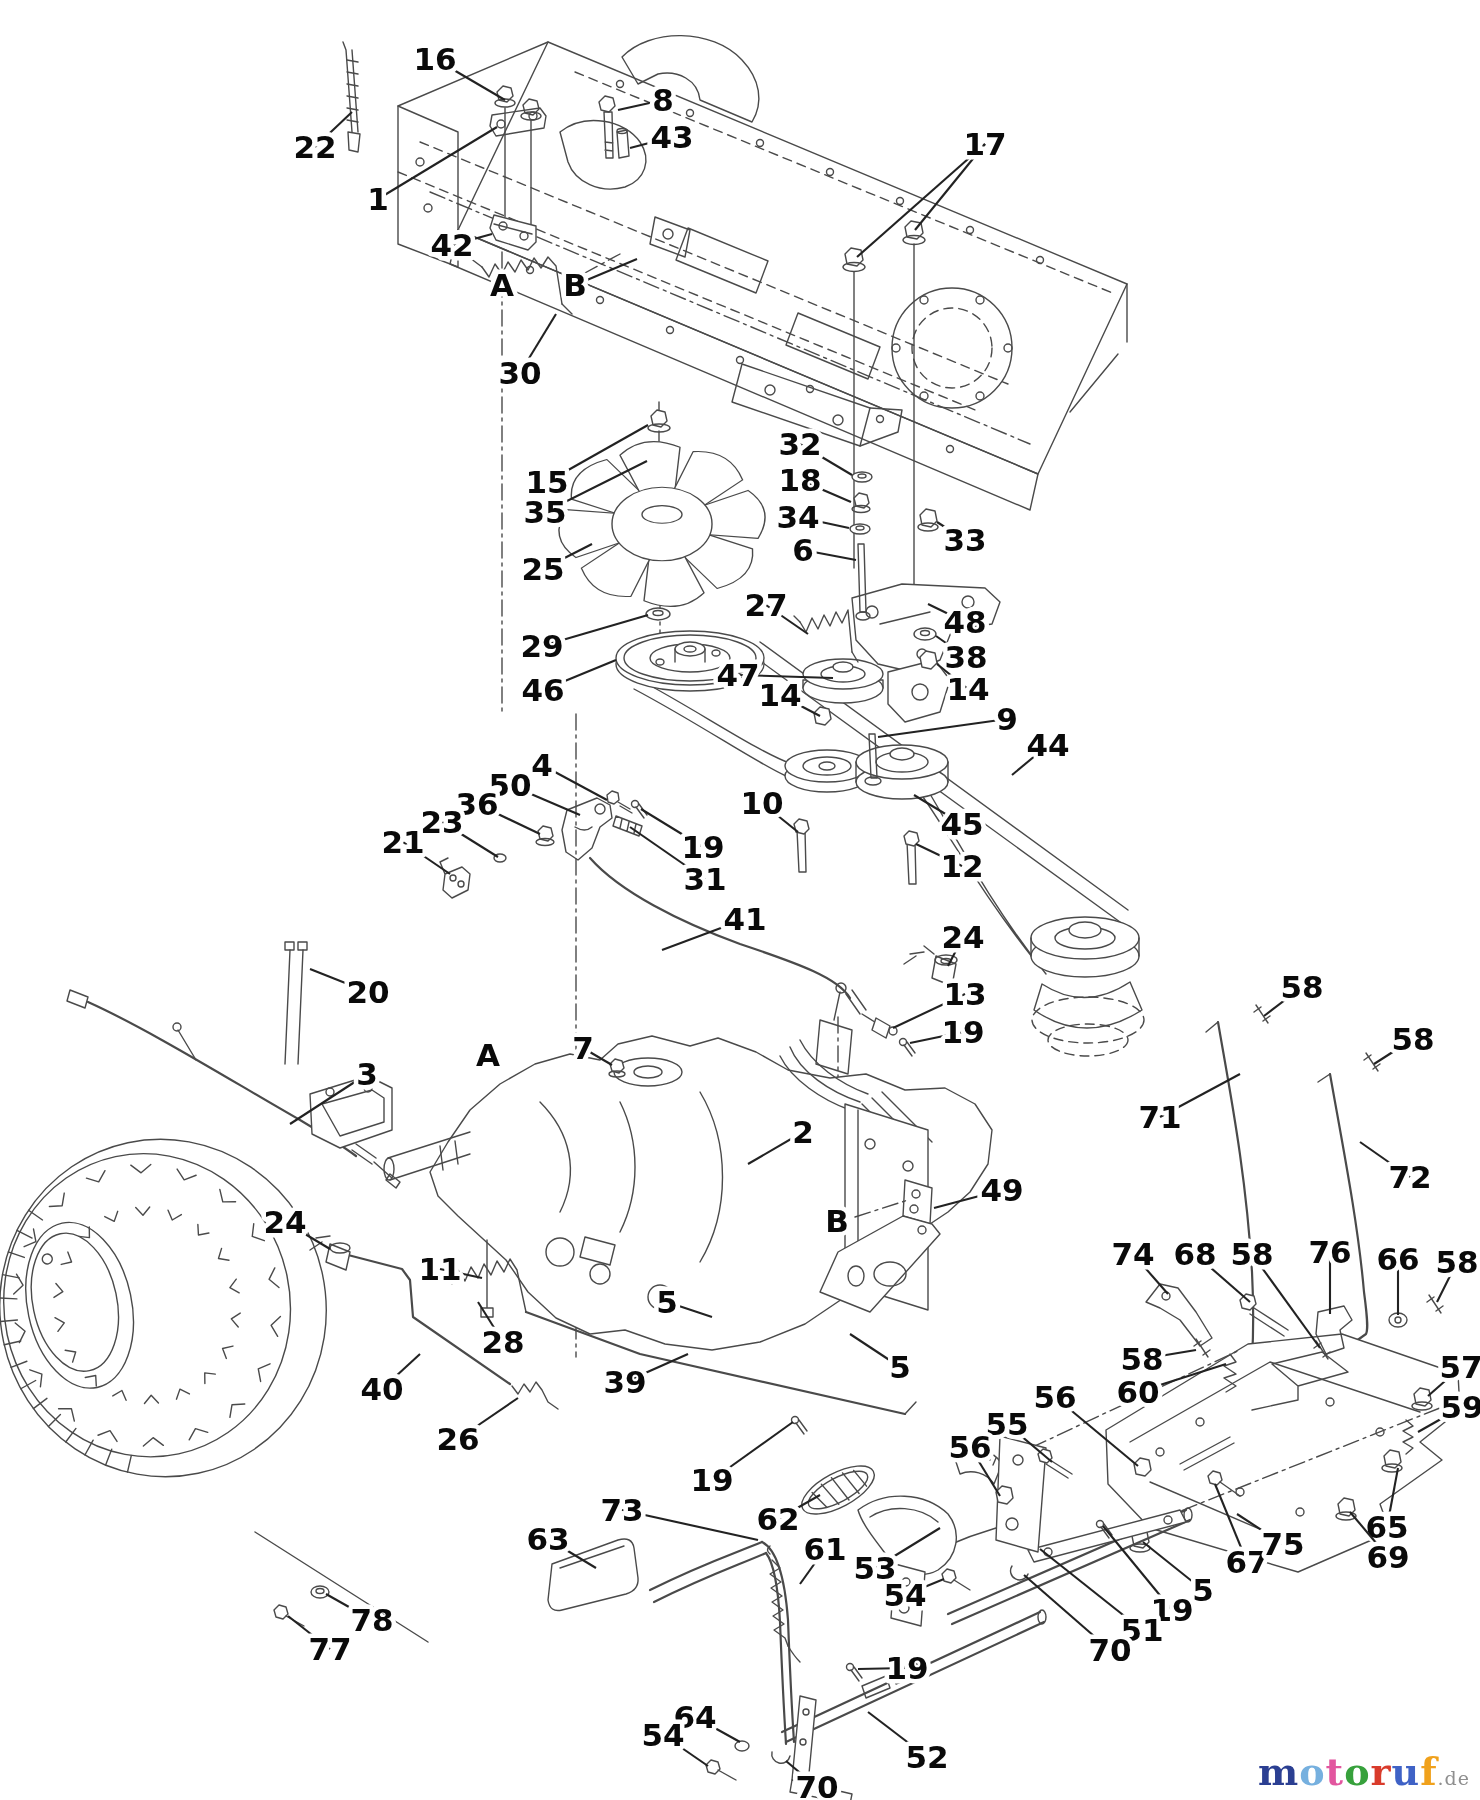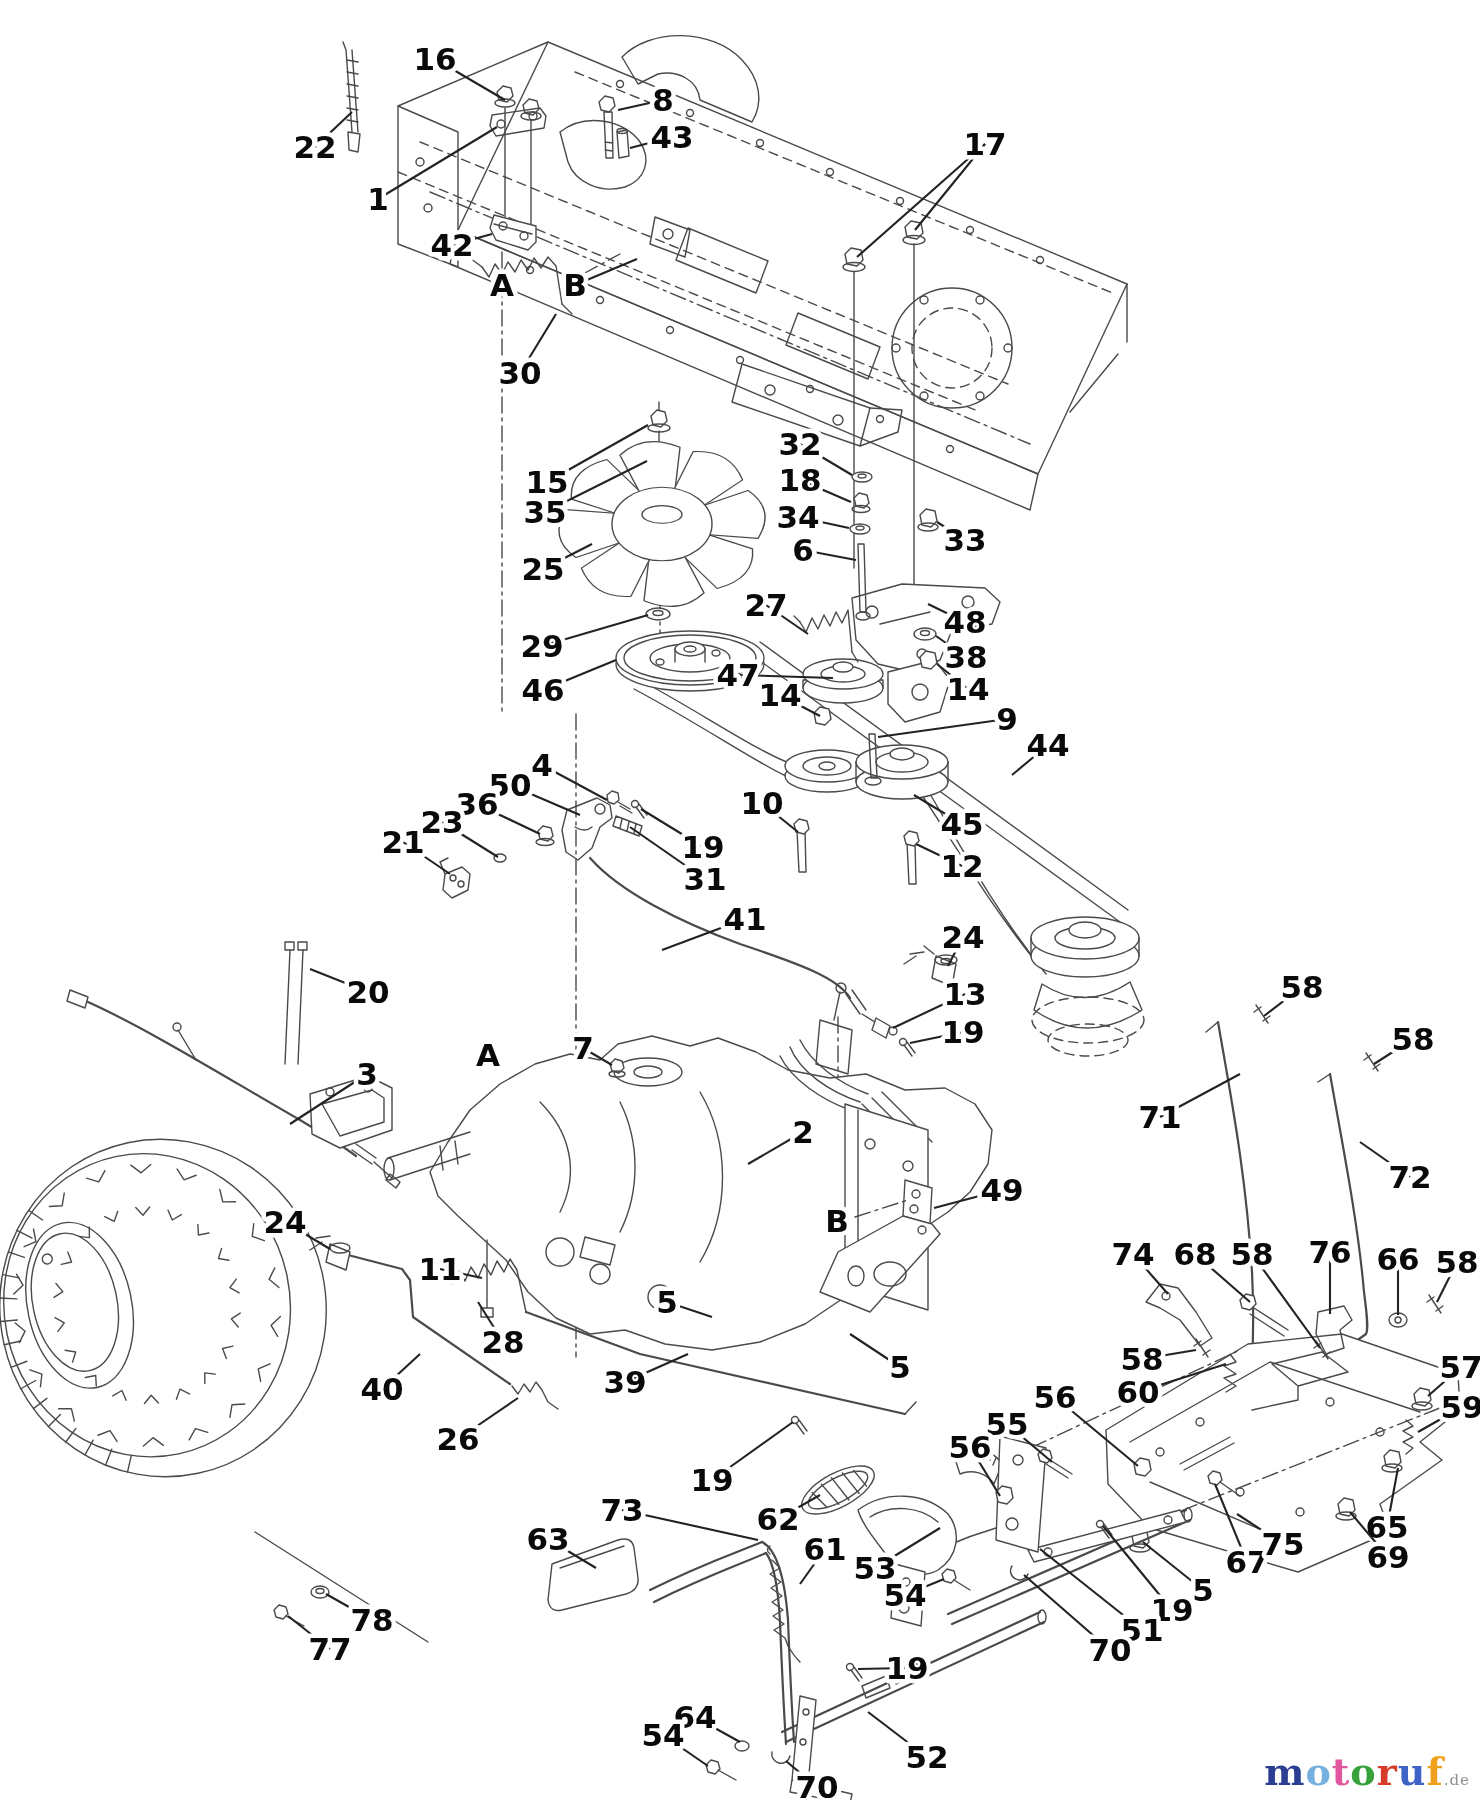--- a/index.html
+++ b/index.html
@@ -7,21 +7,21 @@
   #stage{position:absolute;left:0;top:12px;width:1448px;height:1800px;}
   svg{display:block}
   .ln{fill:none;stroke:#4a4a4a;stroke-width:1.4;stroke-linejoin:round;stroke-linecap:round}
   .ln2{fill:none;stroke:#4a4a4a;stroke-width:2.2;stroke-linejoin:round;stroke-linecap:round}
   .fw{fill:#fff;stroke:#4a4a4a;stroke-width:1.4;stroke-linejoin:round}
   .dsh{stroke-dasharray:9 6}
   .cl{stroke-dasharray:16 5 3 5}
   .callout-text{font-family:"DejaVu Sans","Liberation Sans",sans-serif;font-weight:bold;font-size:31px;fill:#0a0a0a;text-anchor:middle;paint-order:stroke;stroke:#ffffff;stroke-width:9px;stroke-linejoin:round}
   .leader{stroke:#222;stroke-width:2.1;fill:none}
   #logo{position:absolute;right:10px;bottom:6px;font-family:"DejaVu Serif","Liberation Serif",serif;font-weight:bold;font-size:38px;letter-spacing:1px;user-select:none}
-  #logo .suffix{font-size:15px;font-weight:normal}
+  #logo .suffix{font-size:19px;font-weight:normal}
 </style>
 </head>
 <body>
 
 <div id="stage">
 <svg width="1480" height="1800" viewBox="0 0 1480 1800" xmlns="http://www.w3.org/2000/svg">
 
   <g>
 
     <g>

